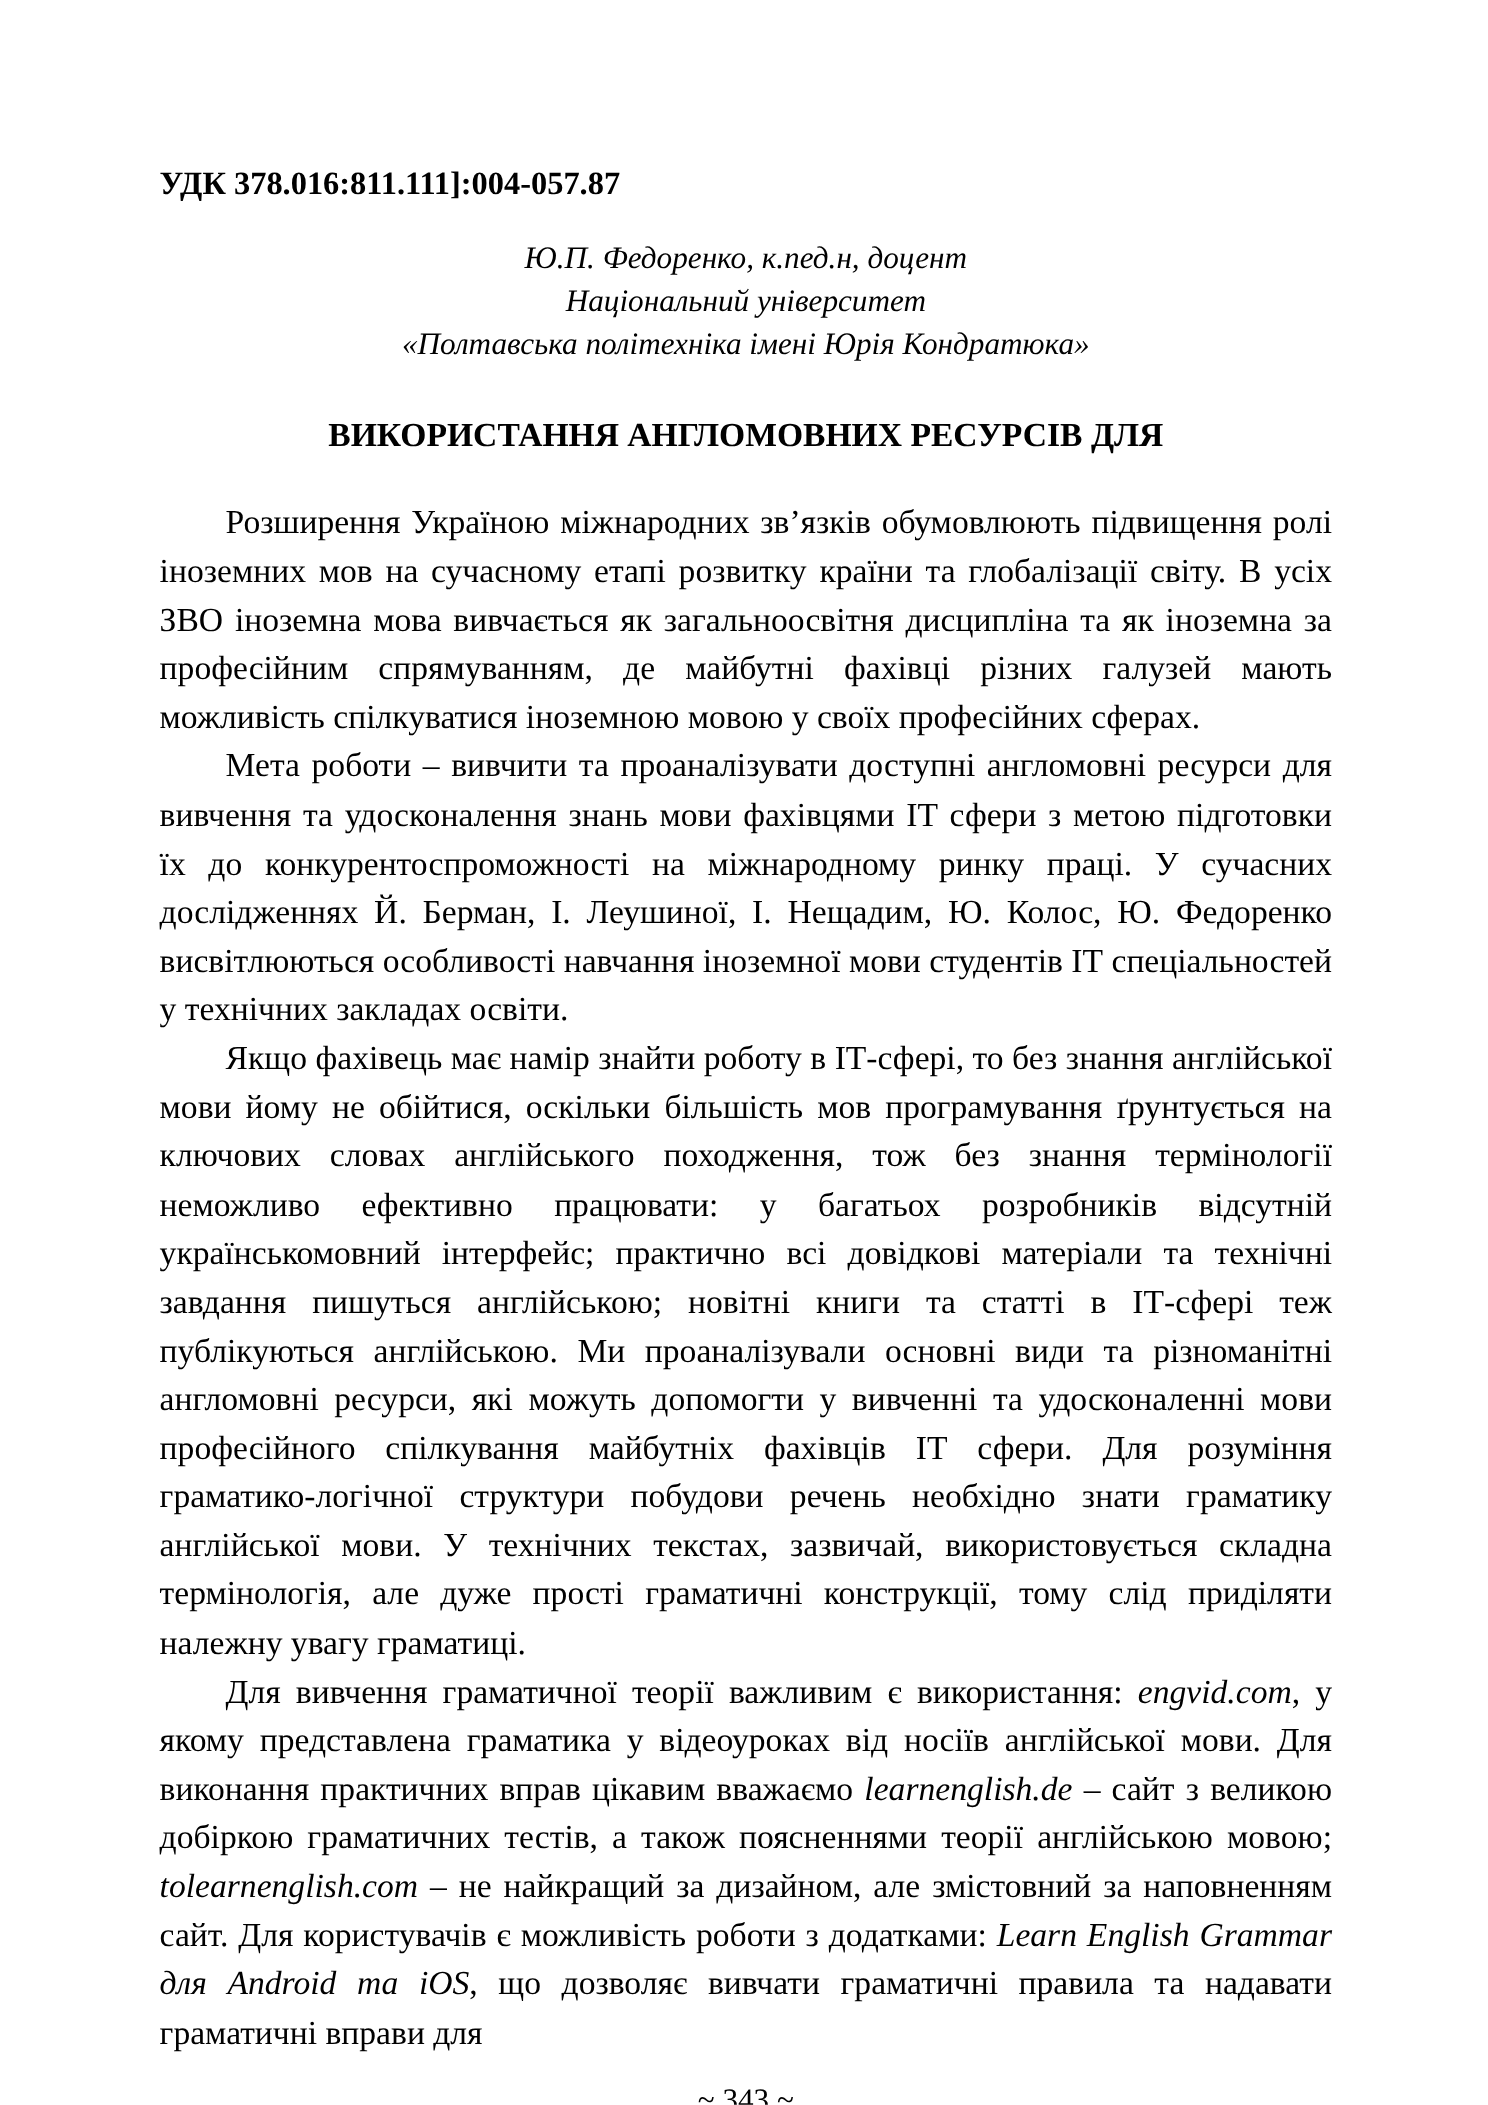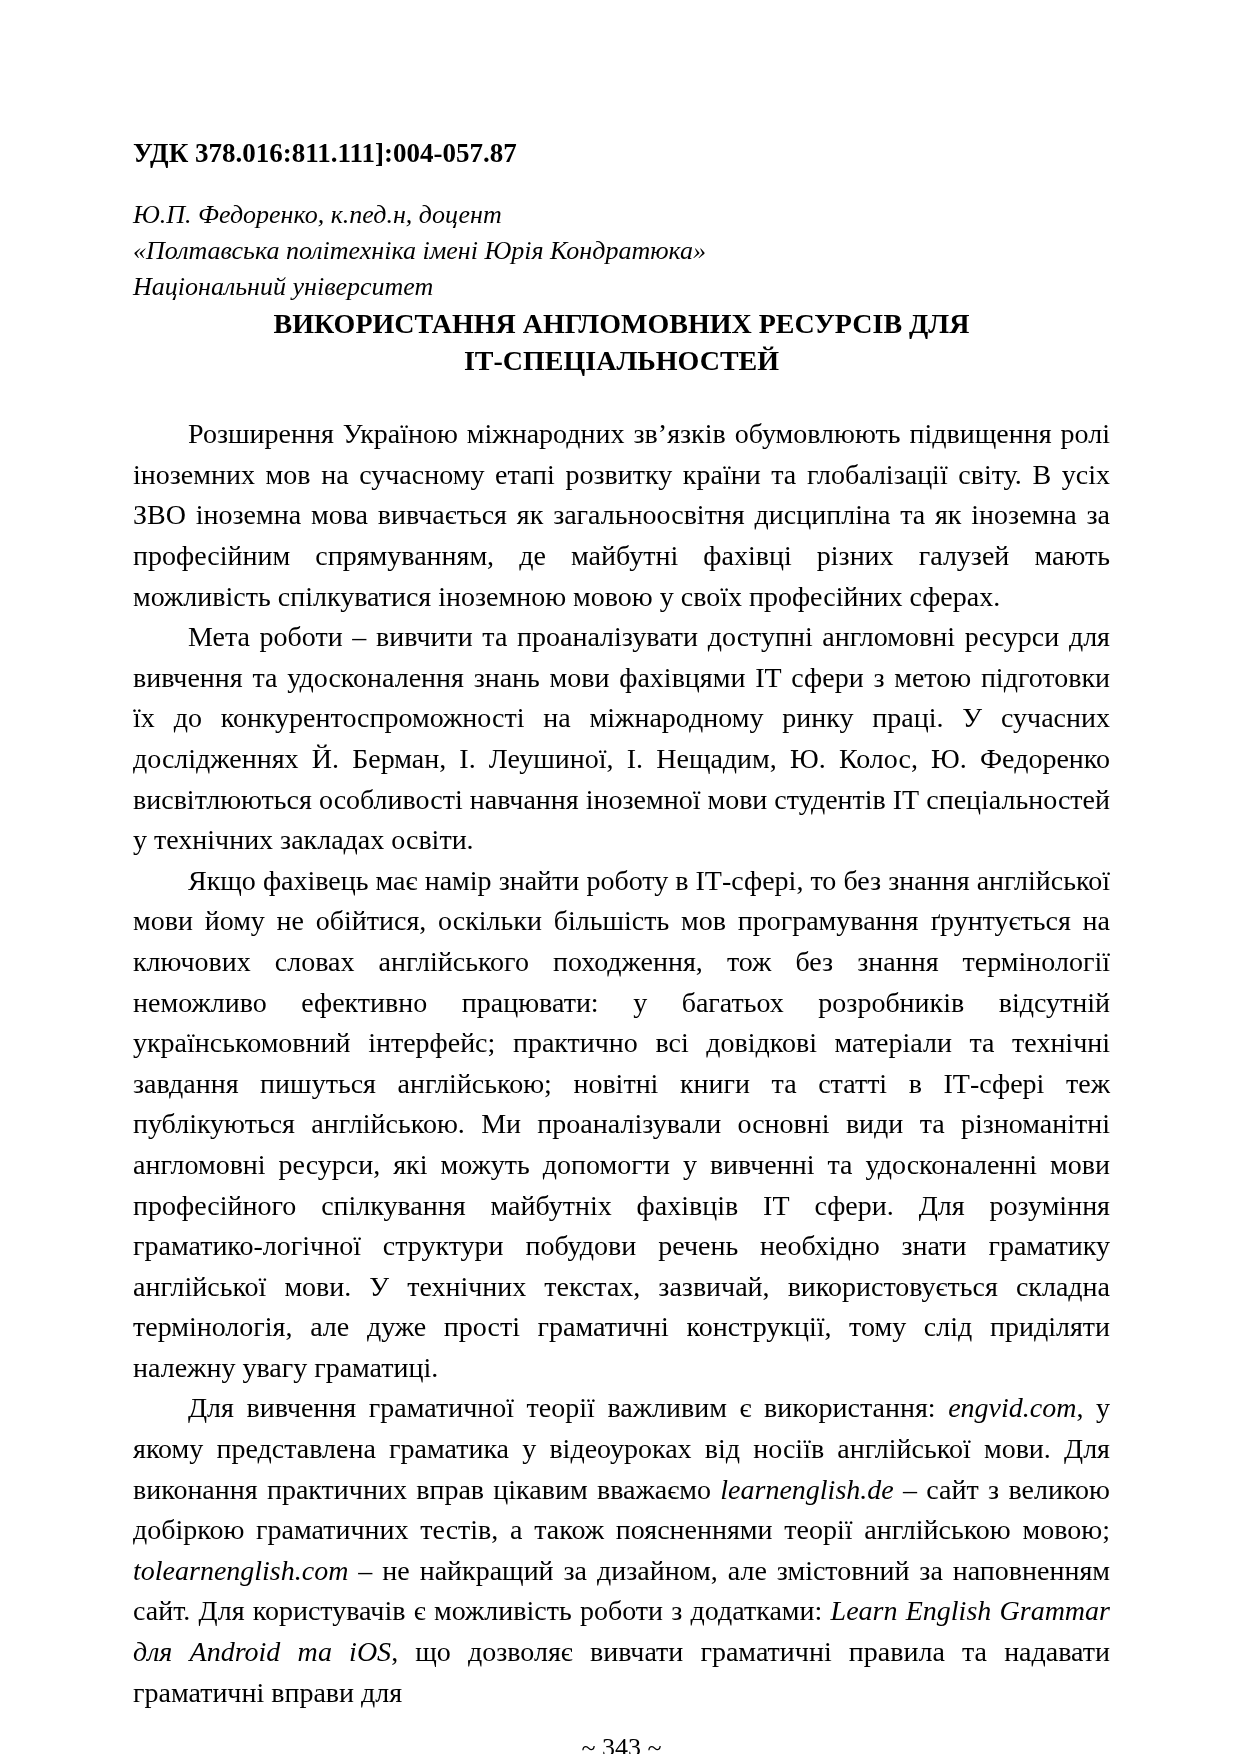--- a/index.html
+++ b/index.html
@@ -18,24 +18,25 @@
     flex-direction: column;
     background: #ffffff;
   }
   .udc {
     font-weight: bold;
     font-size: 27px;
     text-align: left;
     margin-bottom: 28px;
   }
   .authors {
-    text-align: left;
+    text-align: center;
     font-style: italic;
     font-size: 26px;
     line-height: 1.38;
+    margin-bottom: 40px;
   }
   .title {
     text-align: center;
     font-weight: bold;
     font-size: 28px;
     line-height: 1.35;
     margin-bottom: 34px;
   }
   .title span { display: block; }
   .body-text {
@@ -56,27 +57,26 @@
 </style>
 </head>
 <body>
 
 <div class="page">
 
   <div class="udc">УДК 378.016:811.111]:004-057.87</div>
 
   <div class="authors">
     <div>Ю.П. Федоренко, к.пед.н, доцент</div>
+    <div>Національний університет</div>
     <div>«Полтавська політехніка імені Юрія Кондратюка»</div>
-    <div>Національний університет</div>
   </div>
 
   <h1 class="title">
     <span>ВИКОРИСТАННЯ АНГЛОМОВНИХ РЕСУРСІВ ДЛЯ</span>
-    <span>ІТ-СПЕЦІАЛЬНОСТЕЙ</span>
   </h1>
 
   <div class="body-text">
       <p class="para"><span>Розширення Україною міжнародних зв’язків обумовлюють підвищення ролі іноземних мов на сучасному етапі розвитку країни та глобалізації світу. В усіх ЗВО іноземна мова вивчається як загальноосвітня дисципліна та як іноземна за професійним спрямуванням, де майбутні фахівці різних галузей мають можливість спілкуватися іноземною мовою у своїх професійних сферах.</span></p>
       <p class="para"><span>Мета роботи – вивчити та проаналізувати доступні англомовні ресурси для вивчення та удосконалення знань мови фахівцями ІТ сфери з метою підготовки їх до конкурентоспроможності на міжнародному ринку праці. У сучасних  дослідженнях Й. Берман, І. Леушиної, І. Нещадим, Ю. Колос, Ю. Федоренко висвітлюються особливості навчання іноземної мови студентів ІТ спеціальностей у технічних закладах освіти.</span></p>
       <p class="para"><span>Якщо фахівець має намір знайти роботу в ІТ-сфері, то без знання англійської мови йому не обійтися, оскільки більшість мов програмування ґрунтується на ключових словах англійського походження, тож без знання термінології неможливо ефективно працювати: у багатьох розробників відсутній українськомовний інтерфейс; практично всі довідкові матеріали та технічні завдання пишуться англійською; новітні книги та статті в ІТ-сфері теж публікуються англійською. Ми проаналізували основні види та різноманітні англомовні ресурси, які можуть допомогти у вивченні та удосконаленні мови професійного спілкування майбутніх фахівців ІТ сфери. Для розуміння граматико-логічної структури побудови речень необхідно знати граматику англійської мови. У технічних текстах, зазвичай, використовується складна термінологія, але дуже прості граматичні конструкції, тому слід приділяти належну увагу граматиці.</span></p>
       <p class="para"><span>Для вивчення граматичної теорії важливим є використання: </span><span class="it">engvid.com</span><span>, у якому представлена граматика у відеоуроках від носіїв англійської мови. Для виконання практичних вправ цікавим вважаємо </span><span class="it">learnenglish.de</span><span> – сайт з великою добіркою граматичних тестів, а також поясненнями теорії англійською мовою; </span><span class="it">tolearnenglish.com</span><span> – не найкращий за дизайном, але змістовний за наповненням сайт. Для користувачів є можливість роботи з додатками: </span><span class="it">Learn English Grammar для Android та iOS</span><span>, що дозволяє вивчати граматичні правила та надавати граматичні вправи для</span></p>
     </div>
 
   <div class="pagenum">~ 343 ~</div>

